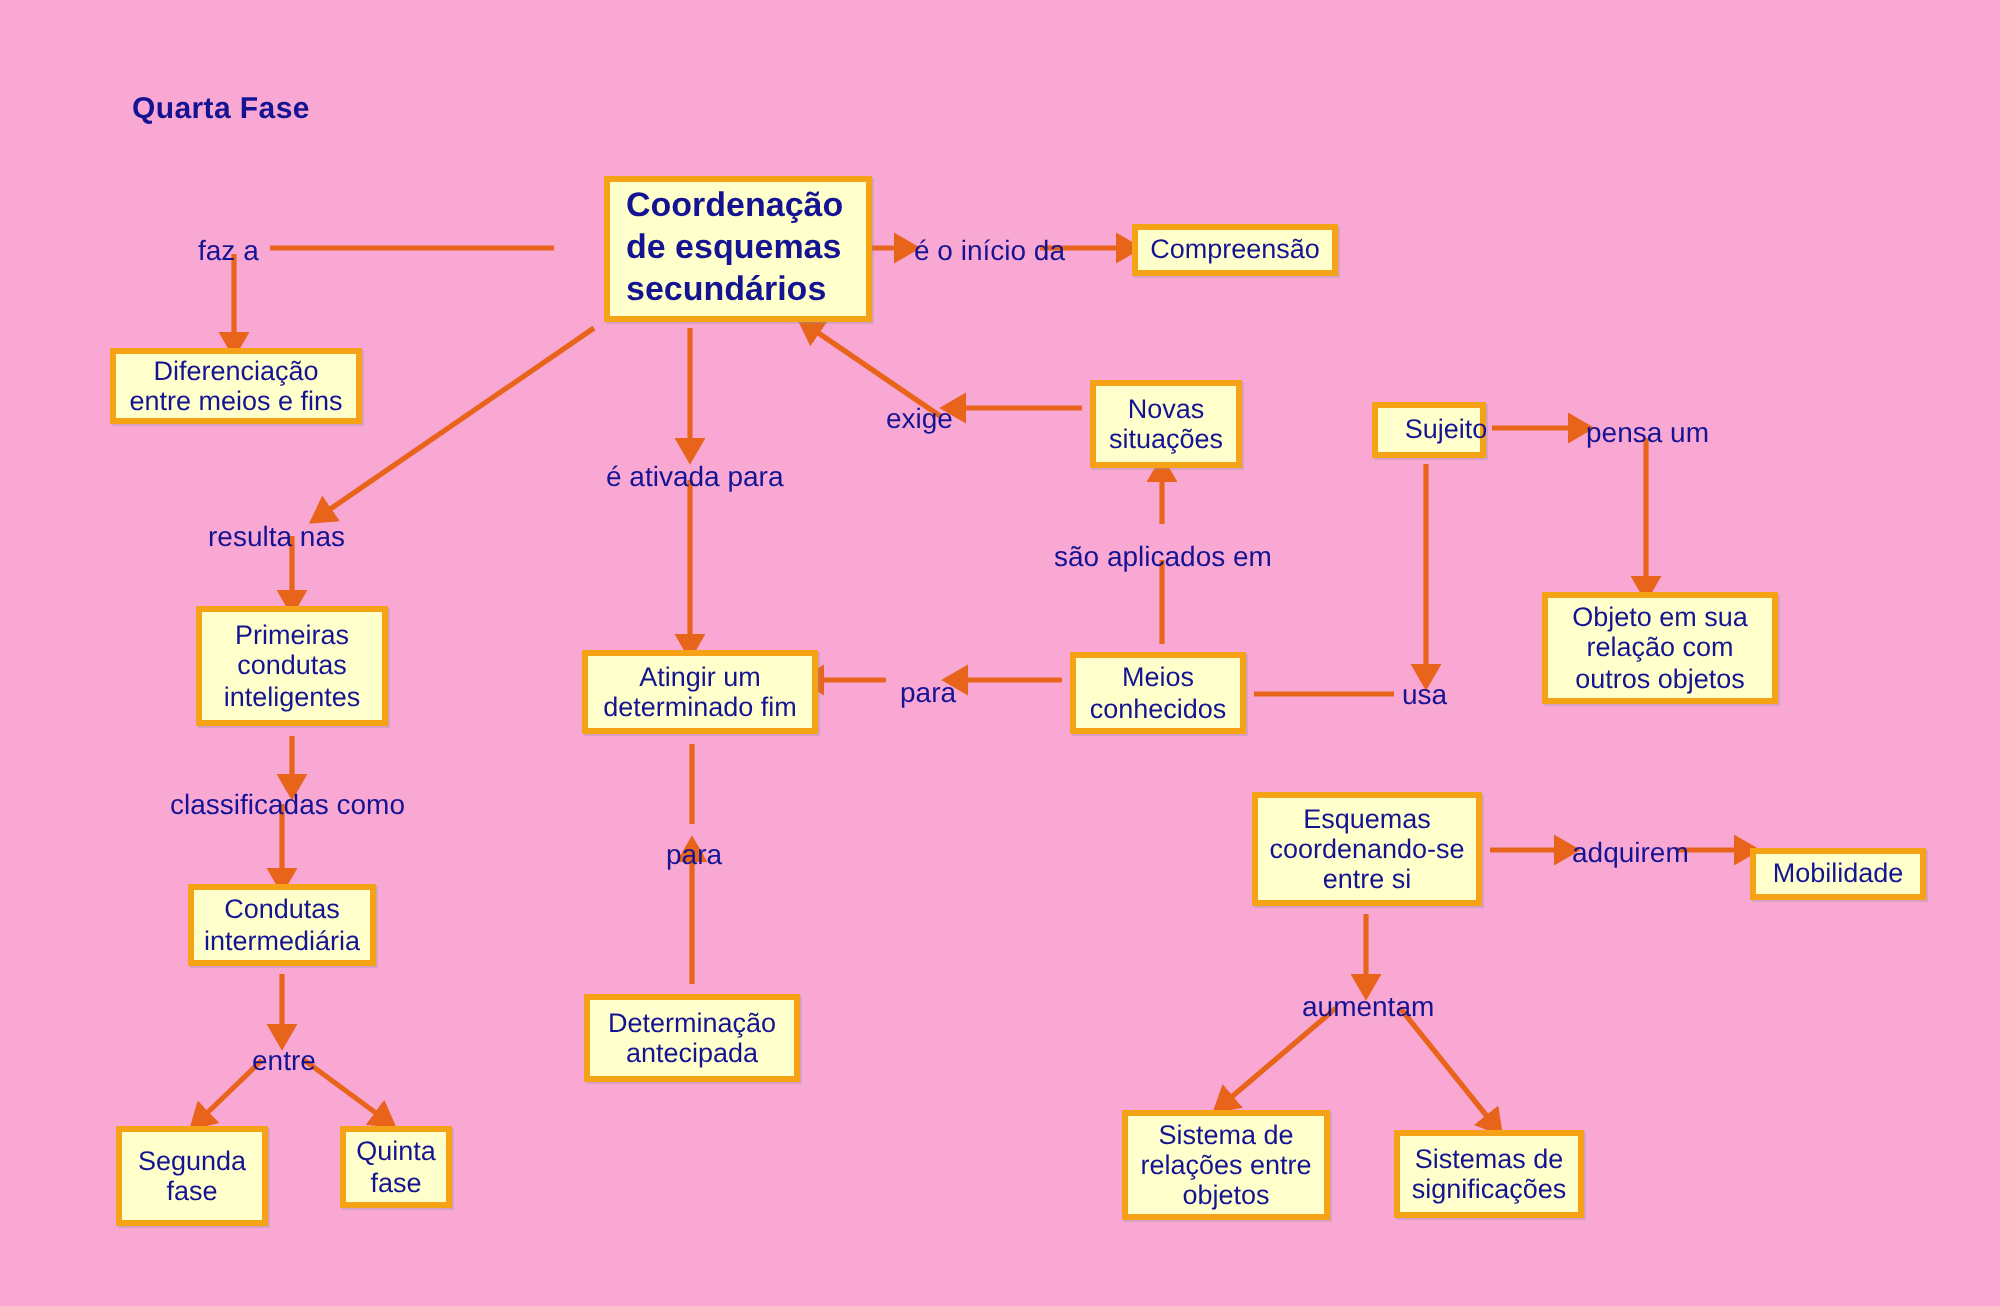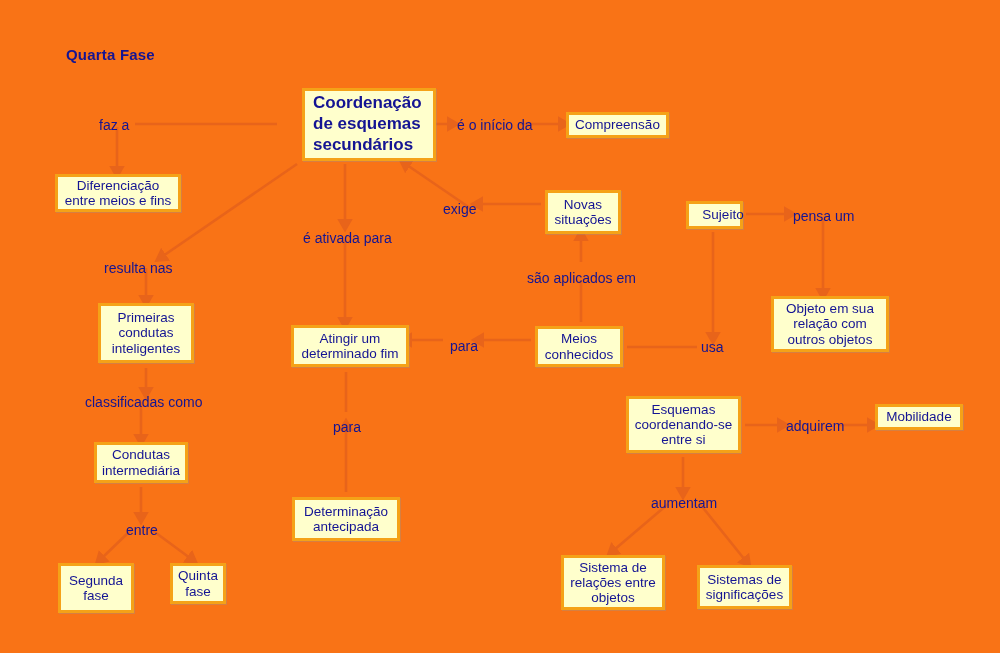--- a/index.html
+++ b/index.html
@@ -4,21 +4,21 @@
 <style>
   html, body {
     margin: 0;
     padding: 0;
     background: #ffffff;
   }
   #canvas {
     position: relative;
     width: 1000px;
     height: 653px;
-    background: #f97316;
+    background: #f9a8d4;
     overflow: hidden;
     font-family: "Liberation Sans", sans-serif;
   }
   #edge-layer {
     position: absolute;
     left: 0;
     top: 0;
     width: 1000px;
     height: 653px;
     pointer-events: none;
@@ -149,21 +149,21 @@
       </div>
       <div class="node" style="left: 535px; top: 326px; width: 88px; height: 41px;">
         <span class="node-text">Meios
 conhecidos</span>
       </div>
       <div class="node" style="left: 626px; top: 396px; width: 115px; height: 57px;">
         <span class="node-text">Esquemas
 coordenando-se
 entre si</span>
       </div>
-      <div class="node" style="left: 875px; top: 404px; width: 88px; height: 26px;">
+      <div class="node" style="left: 875px; top: 424px; width: 88px; height: 26px;">
         <span class="node-text">Mobilidade</span>
       </div>
       <div class="node" style="left: 94px; top: 442px; width: 94px; height: 41px;">
         <span class="node-text">Condutas
 intermediária</span>
       </div>
       <div class="node" style="left: 292px; top: 497px; width: 108px; height: 44px;">
         <span class="node-text">Determinação
 antecipada</span>
       </div>

